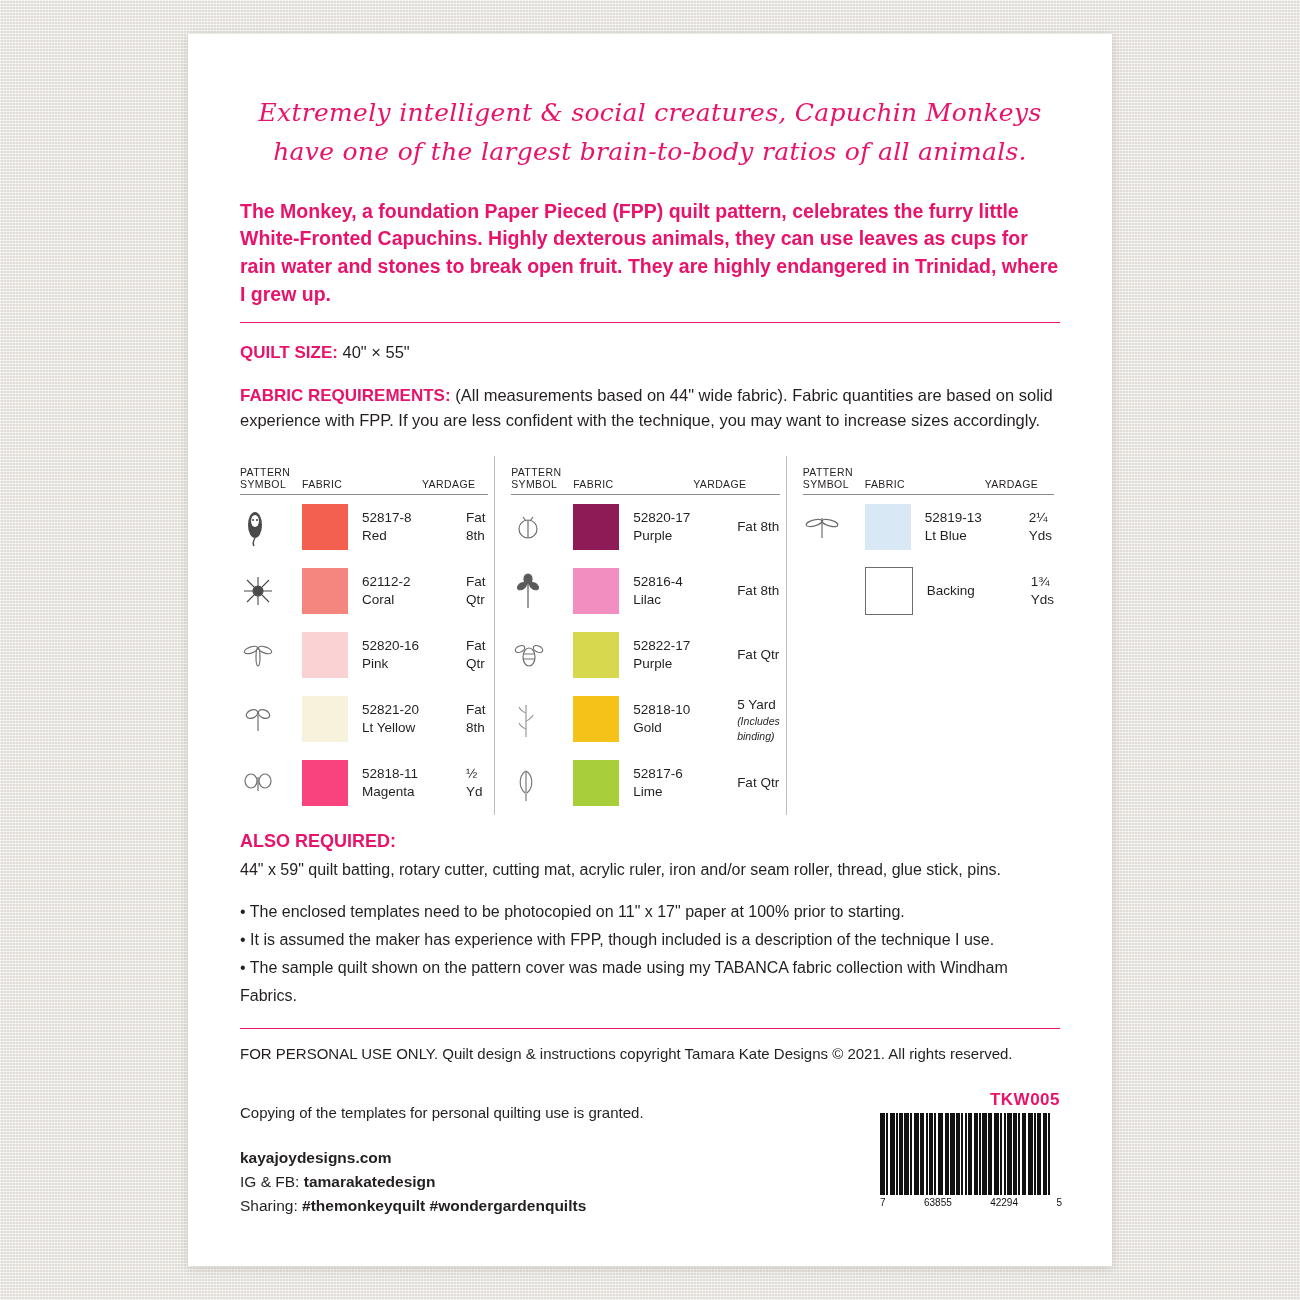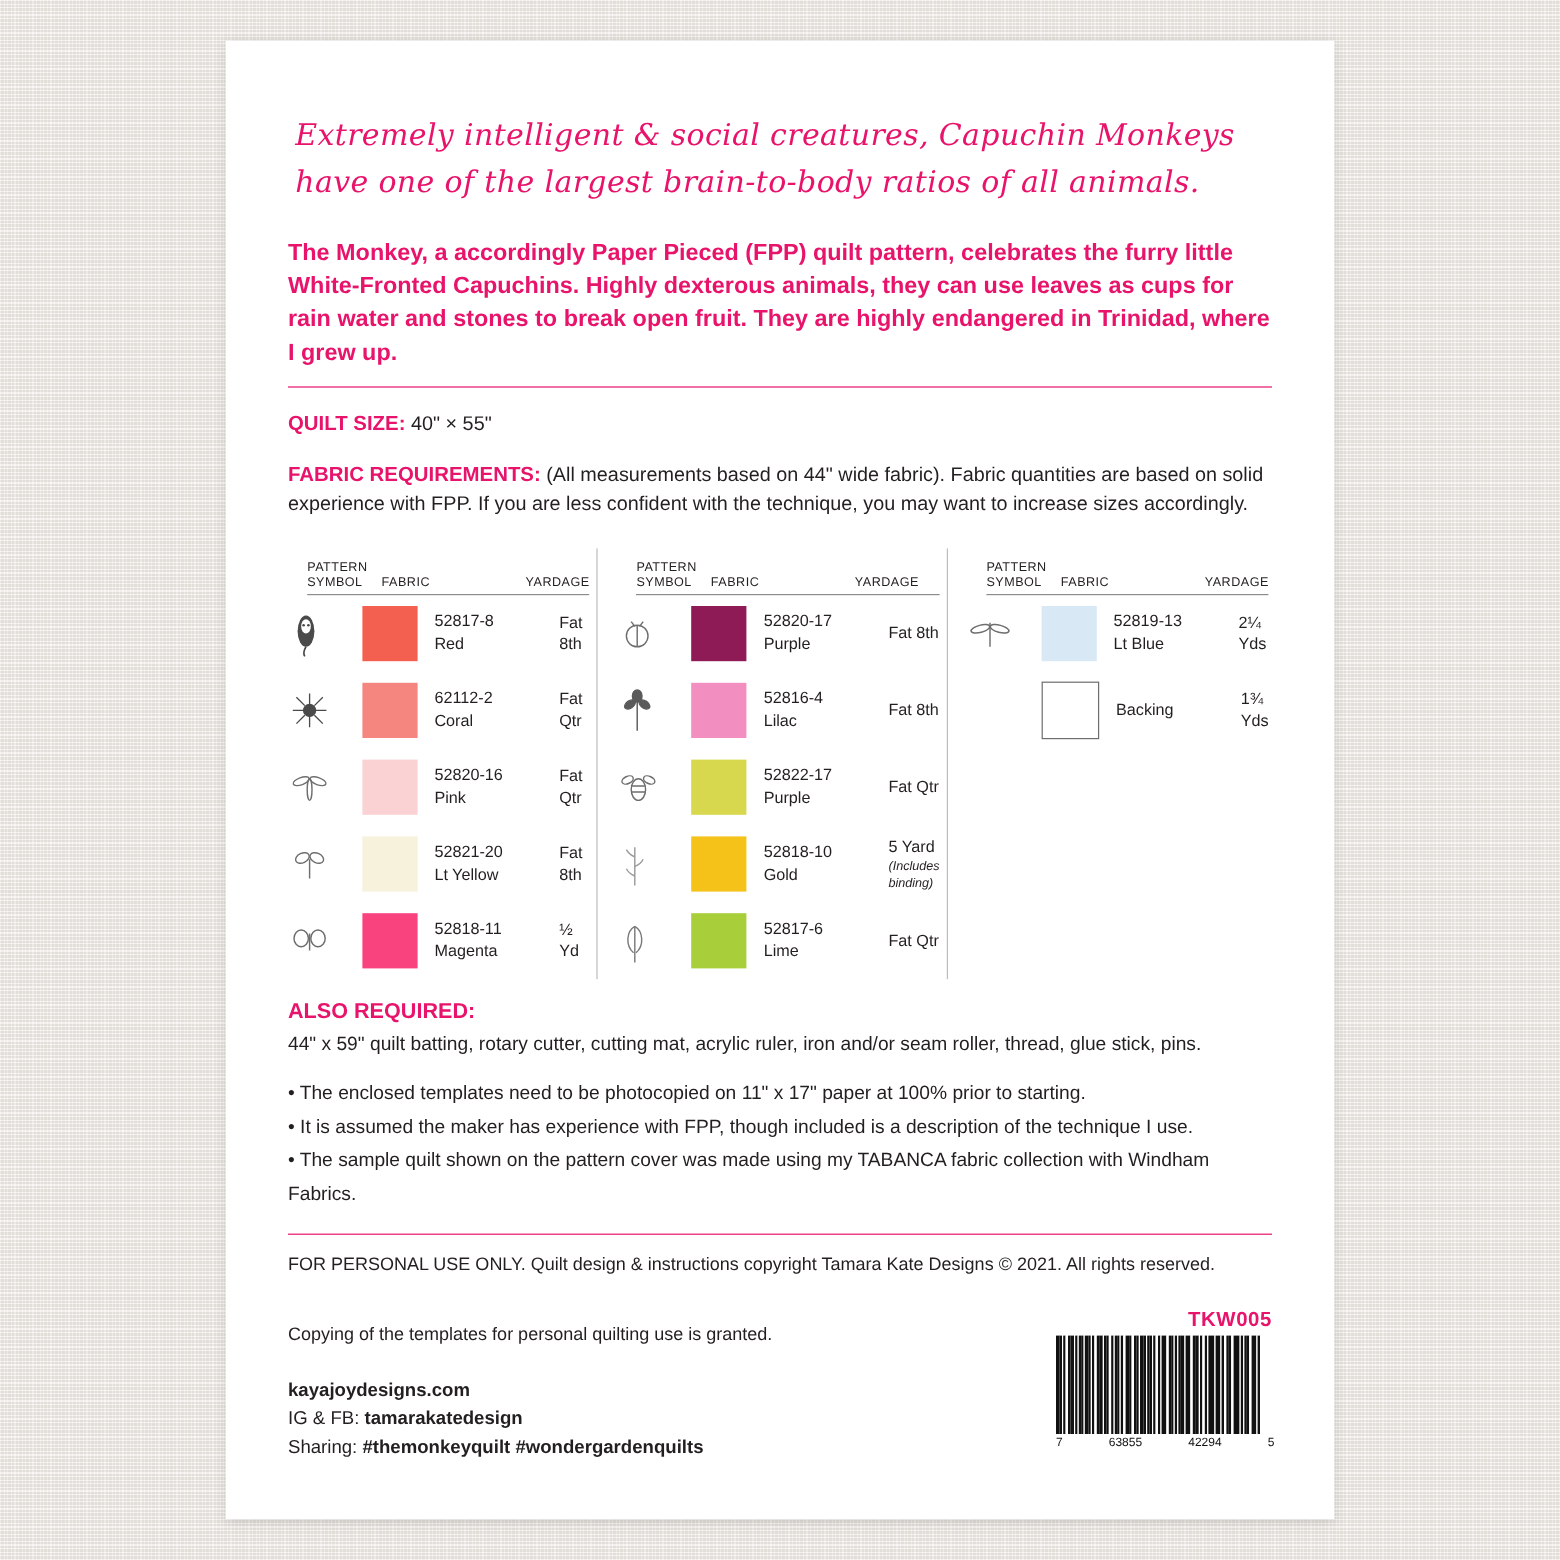--- a/index.html
+++ b/index.html
@@ -39,21 +39,21 @@
     position: absolute;
     left: 52px;
     top: 60px;
     width: 820px;
   }
 
   .script {
     color: #e8136b;
     font-family: "DejaVu Serif", serif;
     font-style: italic;
-    text-align: left;
+    text-align: center;
     font-size: 25px;
     line-height: 1.55;
     letter-spacing: 0.3px;
     margin: 0 0 26px 0;
     padding: 0 6px;
   }
 
   .intro {
     color: #e8136b;
     font-weight: bold;
@@ -95,21 +95,20 @@
   }
   .fhead {
     display: flex;
     align-items: flex-end;
     font-size: 10.5px;
     letter-spacing: 0.4px;
     color: #231f20;
     border-bottom: 1px solid #8c8c8c;
     padding-bottom: 4px;
     height: 34px;
-    margin-left: 16px;
   }
   .fh-sym { width: 62px; line-height: 1.15; }
   .fh-fab { width: 120px; }
   .fh-yd  { flex: 1; }
 
   .frow {
     display: flex;
     align-items: center;
     height: 64px;
   }
@@ -217,21 +216,21 @@
   .tiny-icon svg { display: block; }
 </style>
 </head>
 <body>
 
 <div class="sheet">
   <div class="inner">
 
     <div class="script">Extremely intelligent &amp; social creatures, Capuchin Monkeys have one of the largest brain-to-body ratios of all animals.</div>
 
-    <div class="intro">The Monkey, a accordingly Paper Pieced (FPP) quilt pattern, celebrates the furry little White-Fronted Capuchins. Highly dexterous animals, they can use leaves as cups for rain water and stones to break open fruit. They are highly endangered in Trinidad, where I grew up.</div>
+    <div class="intro">The Monkey, a foundation Paper Pieced (FPP) quilt pattern, celebrates the furry little White-Fronted Capuchins. Highly dexterous animals, they can use leaves as cups for rain water and stones to break open fruit. They are highly endangered in Trinidad, where I grew up.</div>
 
     <hr class="rule">
 
     <div class="sec">
       <span class="sec-label">QUILT SIZE:</span>
       <span>40" × 55"</span>
     </div>
 
     <div class="sec">
       <span class="sec-label">FABRIC REQUIREMENTS:</span>

